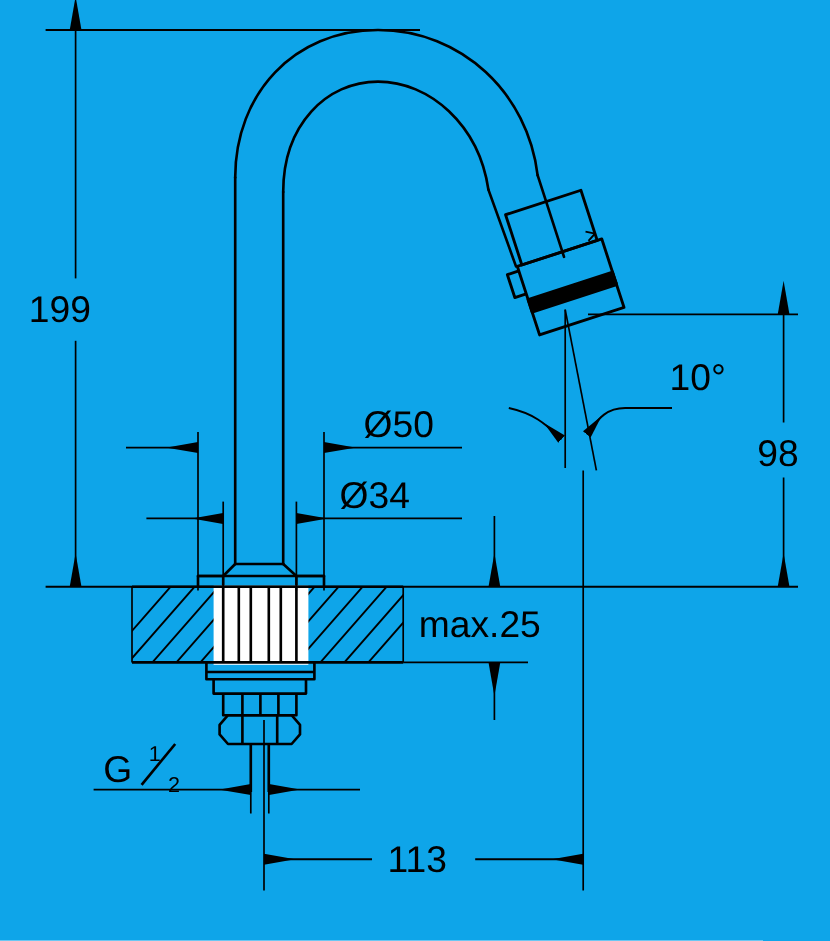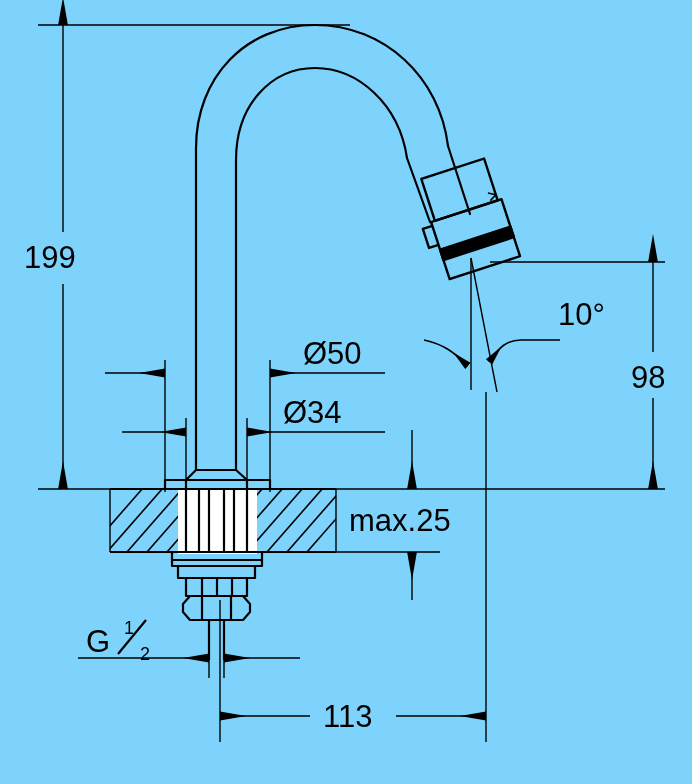--- a/index.html
+++ b/index.html
@@ -7,21 +7,21 @@
     padding: 0;
     background: #ffffff;
   }
   body {
     font-family: "Liberation Sans", sans-serif;
   }
   #drawing-root {
     position: relative;
     width: 692px;
     height: 784px;
-    background: #7dd3fc;
+    background: #0ea5e9;
     overflow: hidden;
   }
   svg.canvas {
     position: absolute;
     left: 0;
     top: 0;
     width: 692px;
     height: 784px;
     display: block;
   }

